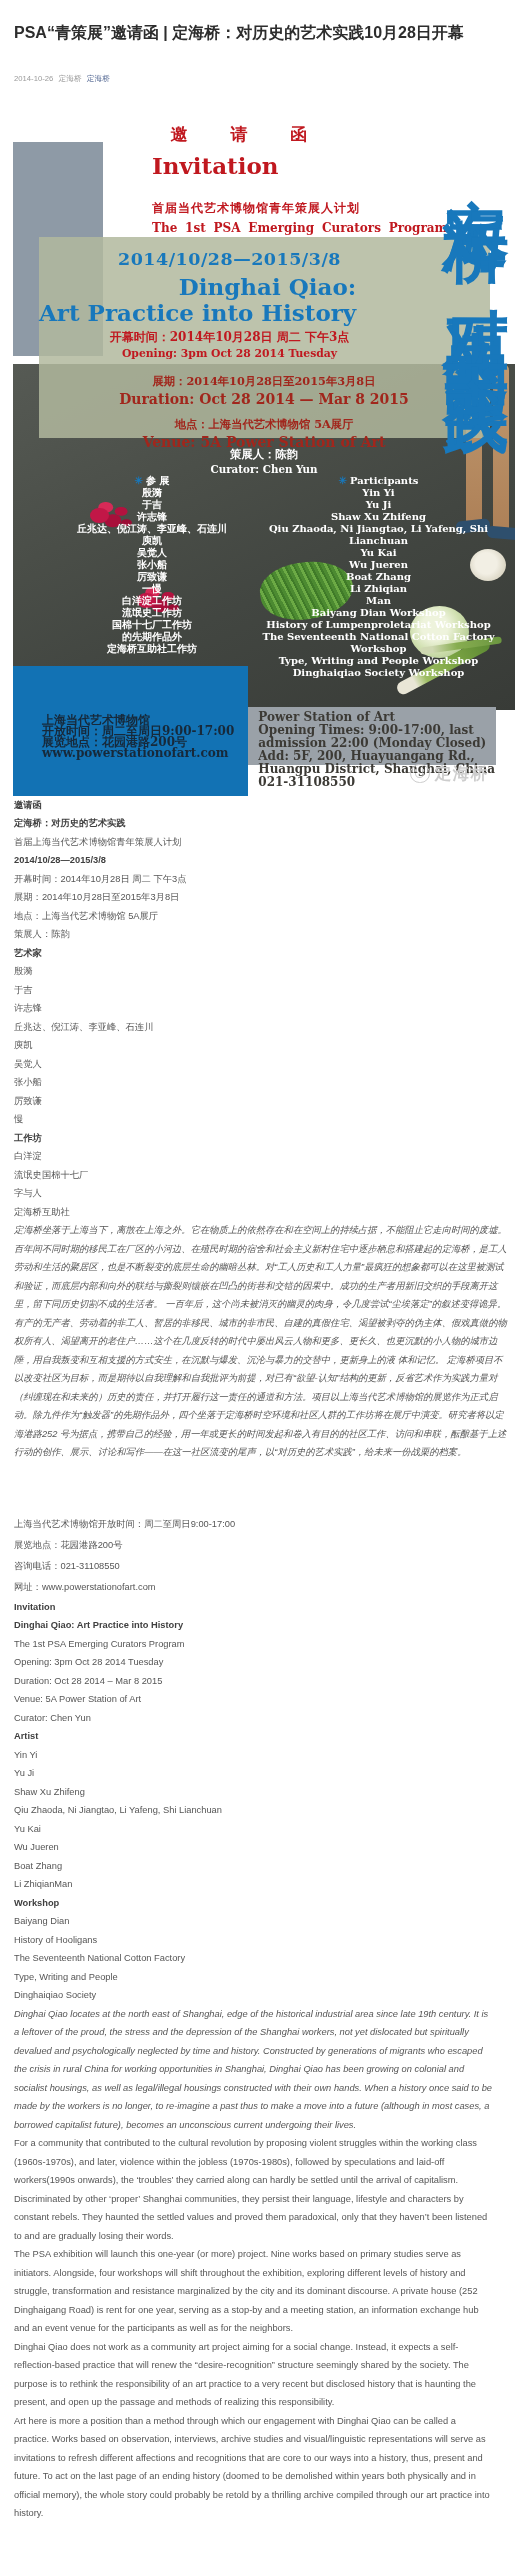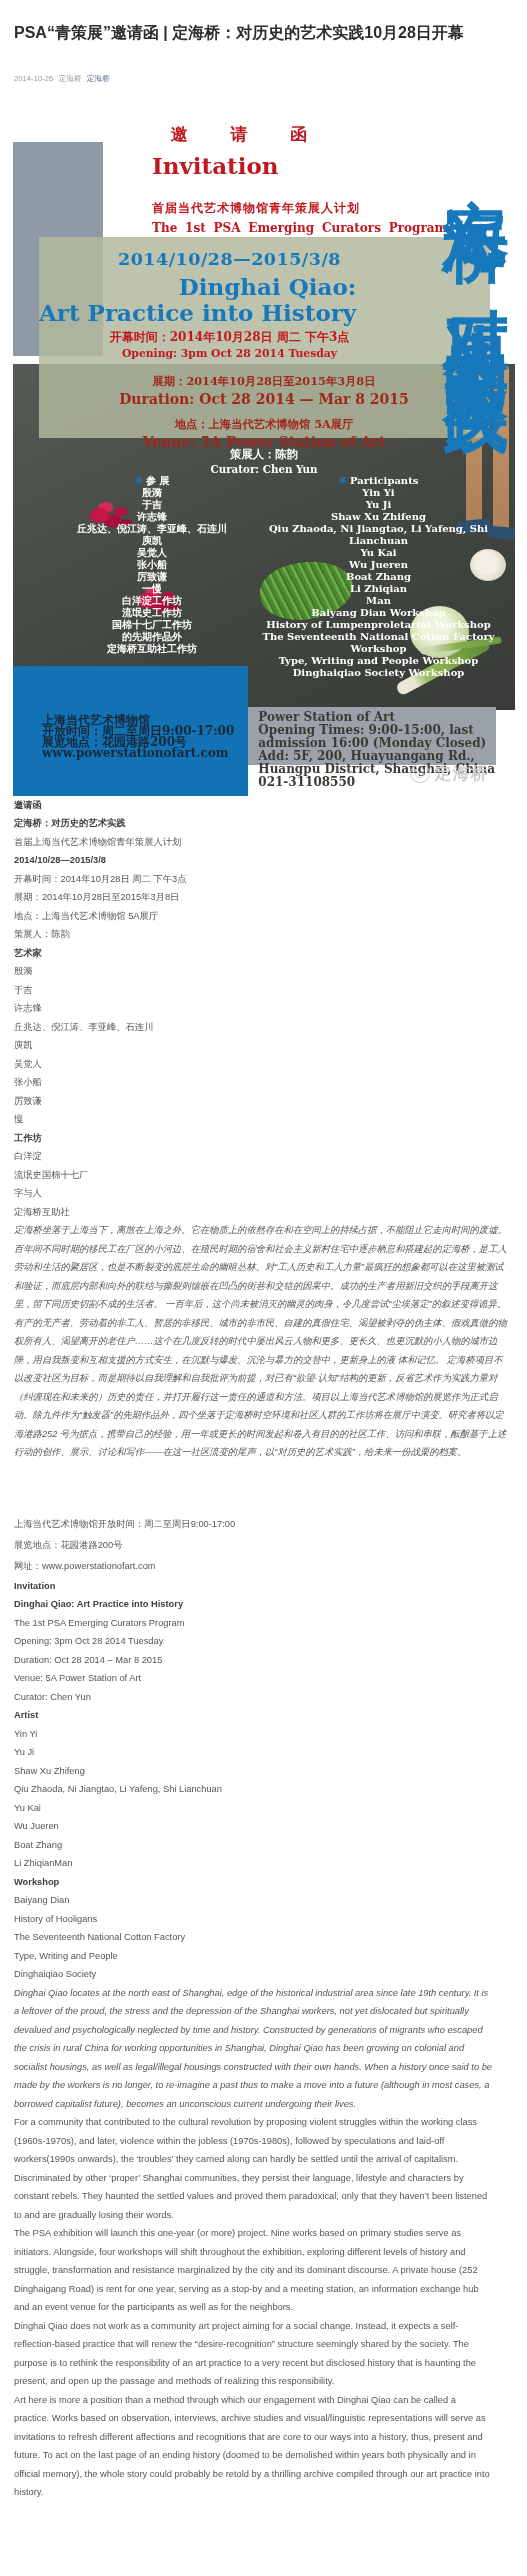--- a/index.html
+++ b/index.html
@@ -193,21 +193,21 @@
         <div>上海当代艺术博物馆</div>
         <div>开放时间：周二至周日9:00-17:00</div>
         <div>展览地点：花园港路200号</div>
         <div>www.powerstationofart.com</div>
       </div>
     </div>
 
     <div class="gray-bar">
       <div class="psa-en serif">
         <div>Power Station of Art</div>
-        <div>Opening Times: 9:00-15:00, last admission 16:00 (Monday Closed)</div>
+        <div>Opening Times: 9:00-17:00, last admission 22:00 (Monday Closed)</div>
         <div>Add: 5F, 200, Huayuangang Rd., Huangpu District, Shanghai, China</div>
         <div>021-31108550</div>
       </div>
     </div>
 
     <div class="watermark">
       <span class="smiley"></span>
       <span class="wm-text">定海桥</span>
     </div>
   </div>
@@ -240,20 +240,21 @@
     <p>白洋淀</p>
     <p>流氓史国棉十七厂</p>
     <p>字与人</p>
     <p>定海桥互助社</p>
 
     <p class="mt72">定海桥坐落于上海当下，离散在上海之外。它在物质上的依然存在和在空间上的持续占据，不能阻止它走向时间的废墟。百年间不同时期的移民工在厂区的小河边、在殖民时期的宿舍和社会主义新村住宅中逐步栖息和搭建起的定海桥，是工人劳动和生活的聚居区，也是不断裂变的底层生命的幽暗丛林。对“工人历史和工人力量”最疯狂的想象都可以在这里被测试和验证，而底层内部和向外的联结与撕裂则镶嵌在凹凸的街巷和交错的因果中。成功的生产者用新旧交织的手段离开这里，留下同历史切割不成的生活者。 一百年后，这个尚未被消灭的幽灵的肉身，令几度尝试“尘埃落定”的叙述变得诡异。有产的无产者、劳动着的非工人、暂居的非移民、城市的非市民、自建的真假住宅、渴望被剥夺的伪主体、假戏真做的物权所有人、渴望离开的老住户……这个在几度反转的时代中屡出风云人物和更多、更长久、也更沉默的小人物的城市边陲，用自我叛变和互相支援的方式安生，在沉默与爆发、沉沦与暴力的交替中，更新身上的液 体和记忆。 定海桥项目不以改变社区为目标，而是期待以自我理解和自我批评为前提，对已有“欲望-认知”结构的更新，反省艺术作为实践力量对（纠缠现在和未来的）历史的责任，并打开履行这一责任的通道和方法。项目以上海当代艺术博物馆的展览作为正式启动。除九件作为“触发器”的先期作品外，四个坐落于定海桥时空环境和社区人群的工作坊将在展厅中演变。研究者将以定海港路252 号为据点，携带自己的经验，用一年或更长的时间发起和卷入有目的的社区工作、访问和串联，酝酿基于上述行动的创作、展示、讨论和写作——在这一社区流变的尾声，以“对历史的艺术实践”，给未来一份战栗的档案。</p>
 
     <div class="psa-lines-cn mt100">
       <p>上海当代艺术博物馆开放时间：周二至周日9:00-17:00</p>
       <p>展览地点：花园港路200号</p>
+      <p>咨询电话：021-31108550</p>
       <p>网址：www.powerstationofart.com</p>
     </div>
 
     <p class="b mt90">Invitation</p>
     <p class="b">Dinghai Qiao: Art Practice into History</p>
     <p>The 1st PSA Emerging Curators Program</p>
 
     <p class="mt30">Opening: 3pm Oct 28 2014 Tuesday</p>
     <p>Duration: Oct 28 2014 – Mar 8 2015</p>
     <p>Venue: 5A Power Station of Art</p>

